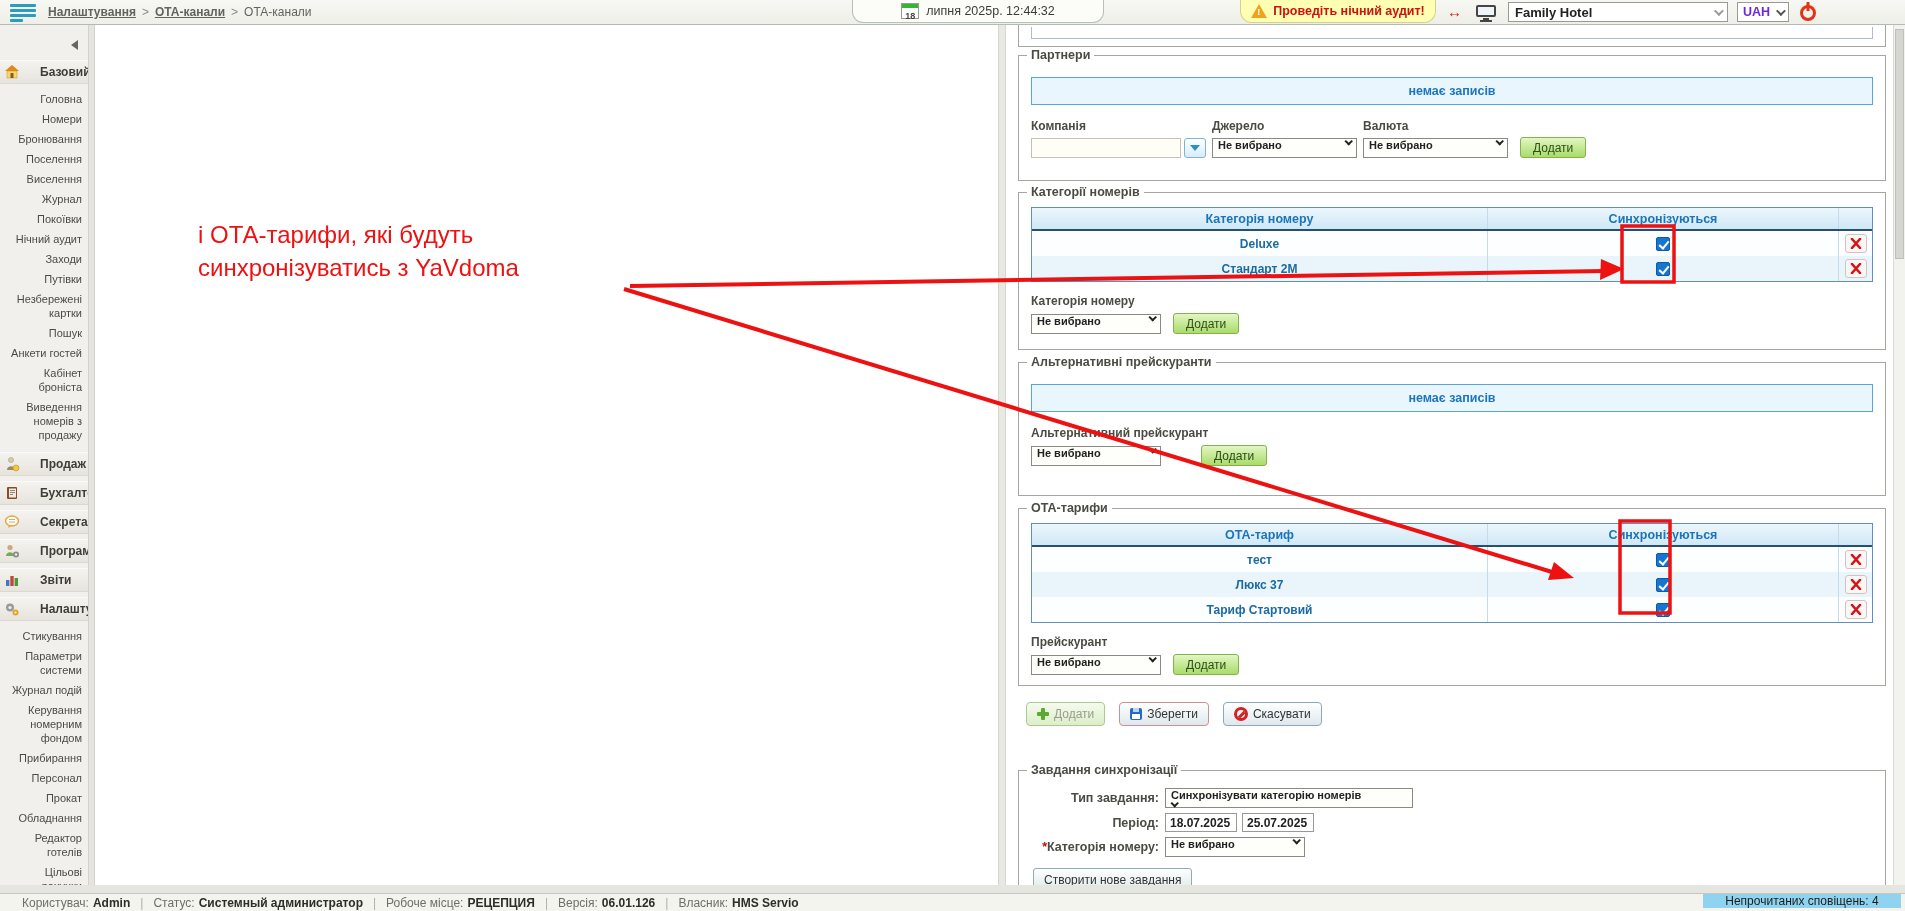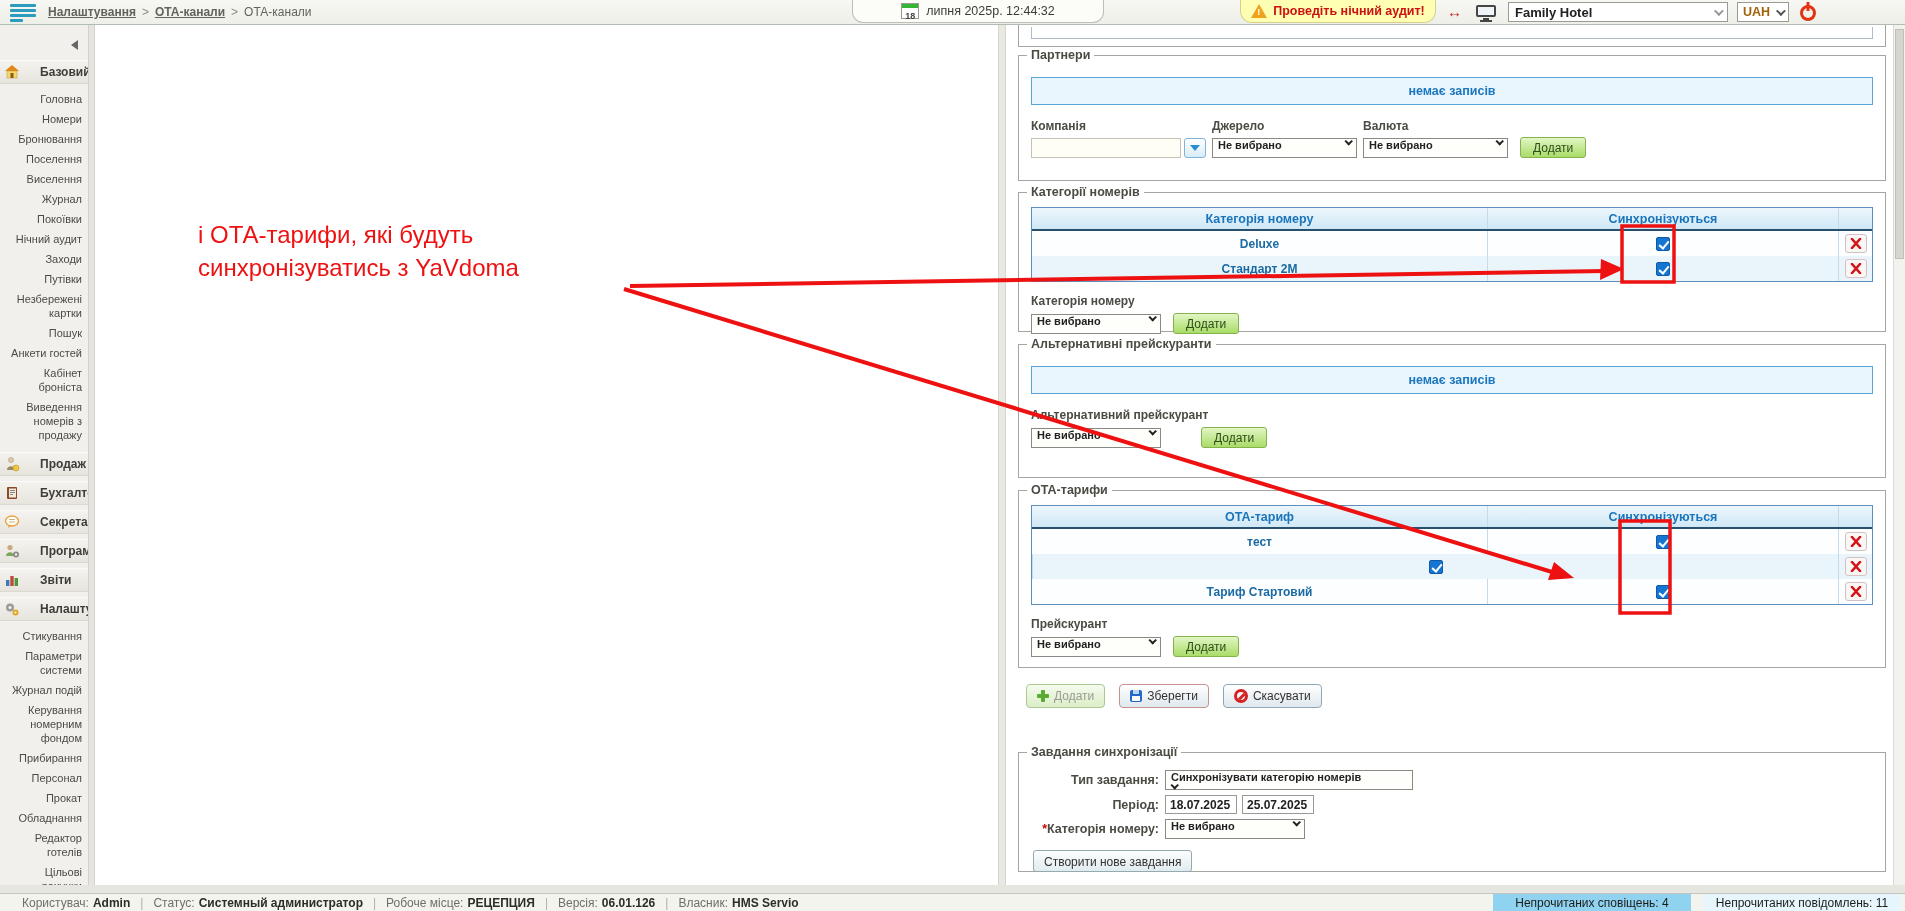--- a/index.html
+++ b/index.html
@@ -32,21 +32,21 @@
   .swap { position:absolute; left:1447px; top:3px; color:#cc2222; font-weight:bold; font-size:15px; cursor:pointer; }
   .monitor { position:absolute; left:1476px; top:5px; width:20px; cursor:pointer; }
   .mon-screen { width:20px; height:12px; border:2px solid #454545; border-radius:2px; background:#eef4f8; }
   .mon-stand { width:6px; height:2px; background:#454545; margin:1px auto 0; }
   .mon-base { width:12px; height:2px; background:#454545; margin:0 auto; }
   .hotel-select { position:absolute; left:1508px; top:2px; width:220px; height:20px; background:#fff;
                   border:1px solid #9a9a93; display:flex; align-items:center; justify-content:space-between;
                   padding:0 6px; font-size:13px; font-weight:bold; color:#222; cursor:pointer; }
   .uah-select { position:absolute; left:1737px; top:2px; width:52px; height:20px; background:#fff;
                 border:1px solid #9a9a93; display:flex; align-items:center; justify-content:space-between;
-                padding:0 5px; font-size:12.5px; font-weight:bold; color:#a16207; cursor:pointer; }
+                padding:0 5px; font-size:12.5px; font-weight:bold; color:#6d28d9; cursor:pointer; }
   .chev { width:7px; height:7px; border-right:2px solid #555; border-bottom:2px solid #555;
           transform:rotate(45deg) translateY(-2px); }
   .chev.grey { border-color:#999; }
   .power { position:absolute; left:1800px; top:5px; width:16px; height:16px; border:3px solid #e23412;
            border-radius:50%; cursor:pointer; }
   .power:after { content:""; position:absolute; left:50%; top:-6px; transform:translateX(-50%);
                  width:3px; height:9px; background:#e23412; }
 
   
   .sidebar { position:absolute; left:0; top:25px; width:88px; bottom:26px; background:#f2f0ec; overflow:hidden; z-index:5;}
@@ -138,21 +138,21 @@
   .create-btn { margin-top:11px; margin-left:2px; height:22px; border:1px solid #94aab2; border-radius:3px;
                 background:linear-gradient(#fcfefe,#e1ebee); font-size:12px; color:#333; padding:4px 10px;
                 font-family:inherit; cursor:pointer; }
 
   
   .bottomstrip { position:absolute; left:0; right:0; bottom:18px; height:8px; background:#e6e6e0; }
   .statusbar { position:absolute; left:0; right:0; bottom:0; height:18px; background:#f4f4ef;
                border-top:1px solid #c6c6c0; display:flex; align-items:center; font-size:12px; padding-left:22px; }
   .sb-lab { color:#6f6f68; } .sb-val { font-weight:bold; color:#2e2e29; margin-left:4px; }
   .sb-sep { color:#b0b0a8; margin:0 10px; }
-  .badges { margin-left:auto; display:flex; gap:12px; height:100%; margin-right:4px; }
+  .badges { margin-left:auto; display:flex; gap:12px; height:100%; margin-right:4px;flex-direction:column; }
   .badge { display:flex; align-items:center; justify-content:center; width:198px; font-size:12px; color:#1c1c1a; cursor:pointer; }
   .badge.notif { background:#90d3f0; }
   .badge.msg { background:#e7f6fd; }
 
   .overlay { position:absolute; left:0; top:0; z-index:45; pointer-events:none; }
 </style>
 </head>
 <body>
 
 <div class="topbar">
@@ -337,21 +337,21 @@
         <span class="flabel">Валюта</span>
         <div class="fake-select" style="width:145px;">
           <span>Не вибрано</span>
           <span class="chev"></span>
         </div>
       </div>
       <button class="btn-green" style="margin-left:12px;">Додати</button>
     </div>
   </div>
 
-  <div class="group" style="margin-top:11px; height:140px;">
+  <div class="group" style="margin-top:11px; height:158px;">
     <span class="legend">Категорії номерів</span>
     <div class="tbl">
       <div class="thead">
         <div class="tcell c1">Категорія номеру</div>
         <div class="tcell c2">Синхронізуються</div>
         <div class="tcell c3"></div>
       </div>
       <div>
 
       <div class="trow">
@@ -422,20 +422,21 @@
             </div>
           <div class="tcell c3">
             <button class="xbtn">
               <svg width="12" height="11" viewBox="0 0 12 11">
                 <path d="M2 1 L10 10 M10 1 L2 10" stroke="#d41414" stroke-width="2.6" stroke-linecap="round" fill="none"></path>
               </svg>
             </button>
           </div>
         </div>
           <div class="trow alt">
+          <div class="tcell c1">Люкс 37</div>
           <div class="tcell c2">
               <span class="checkbox"></span>
             </div>
           <div class="tcell c3">
             <button class="xbtn">
               <svg width="12" height="11" viewBox="0 0 12 11">
                 <path d="M2 1 L10 10 M10 1 L2 10" stroke="#d41414" stroke-width="2.6" stroke-linecap="round" fill="none"></path>
               </svg>
             </button>
           </div>

